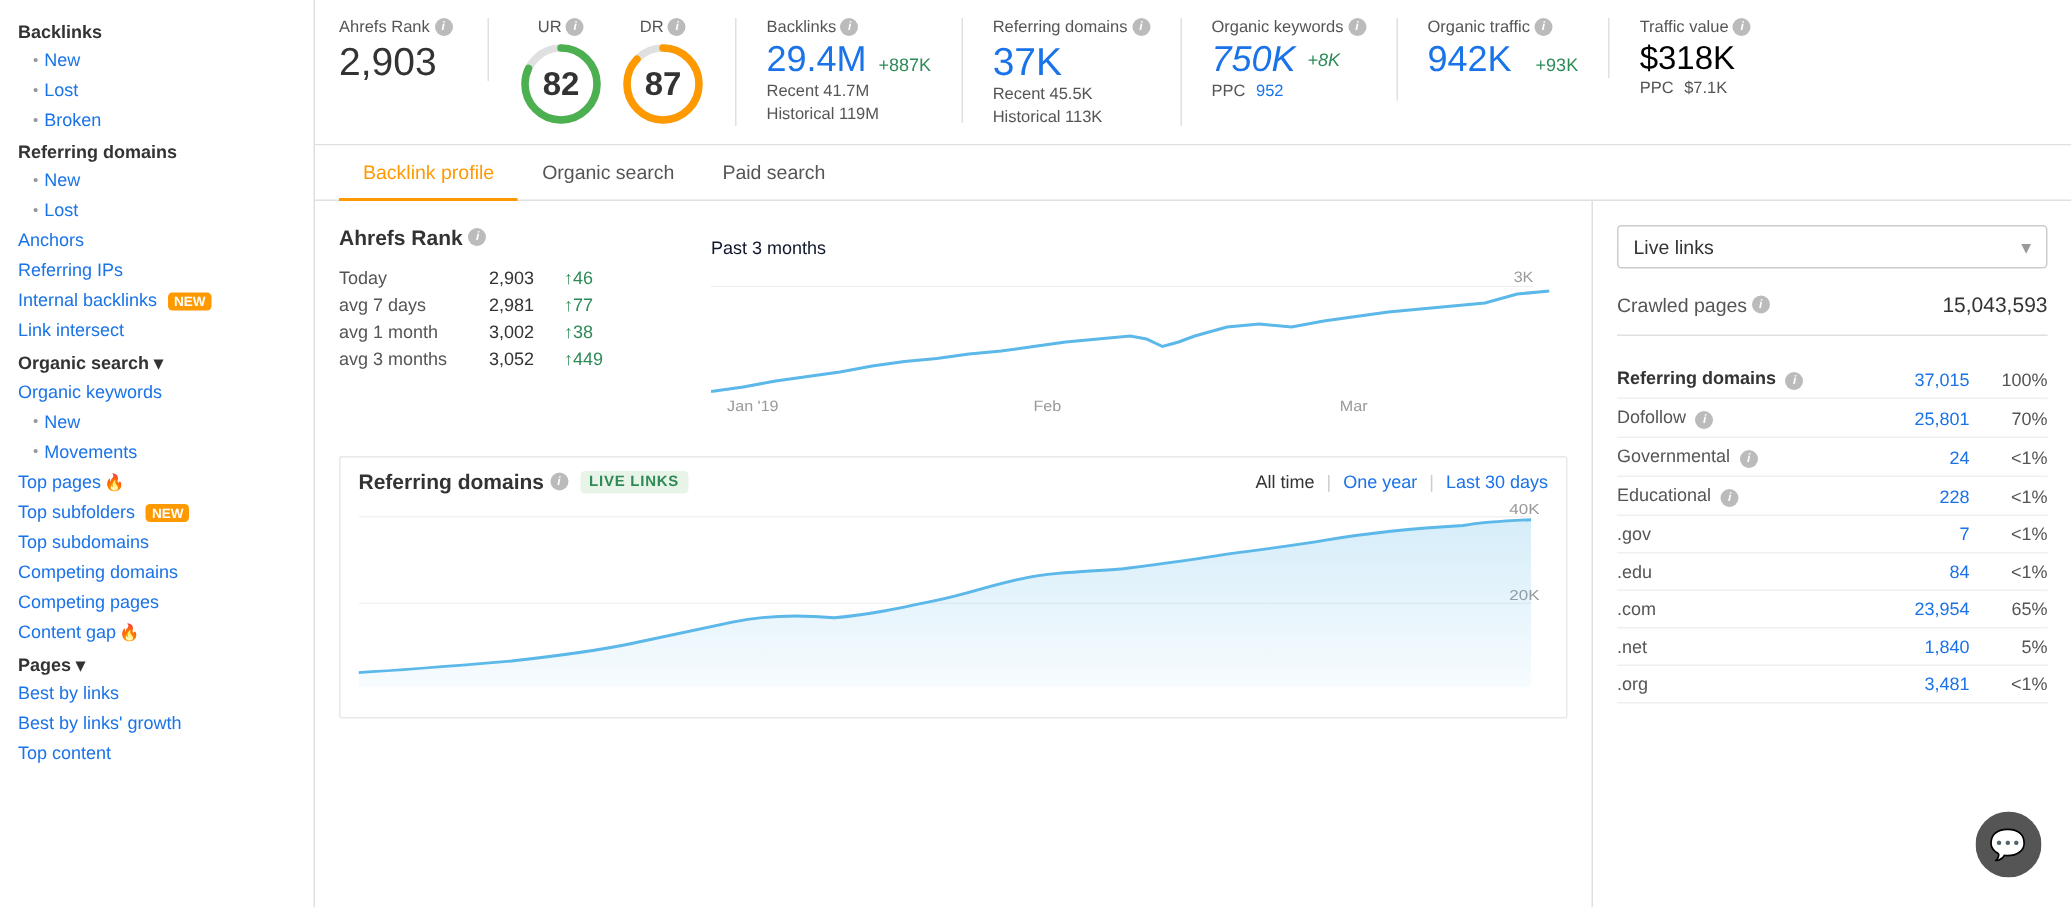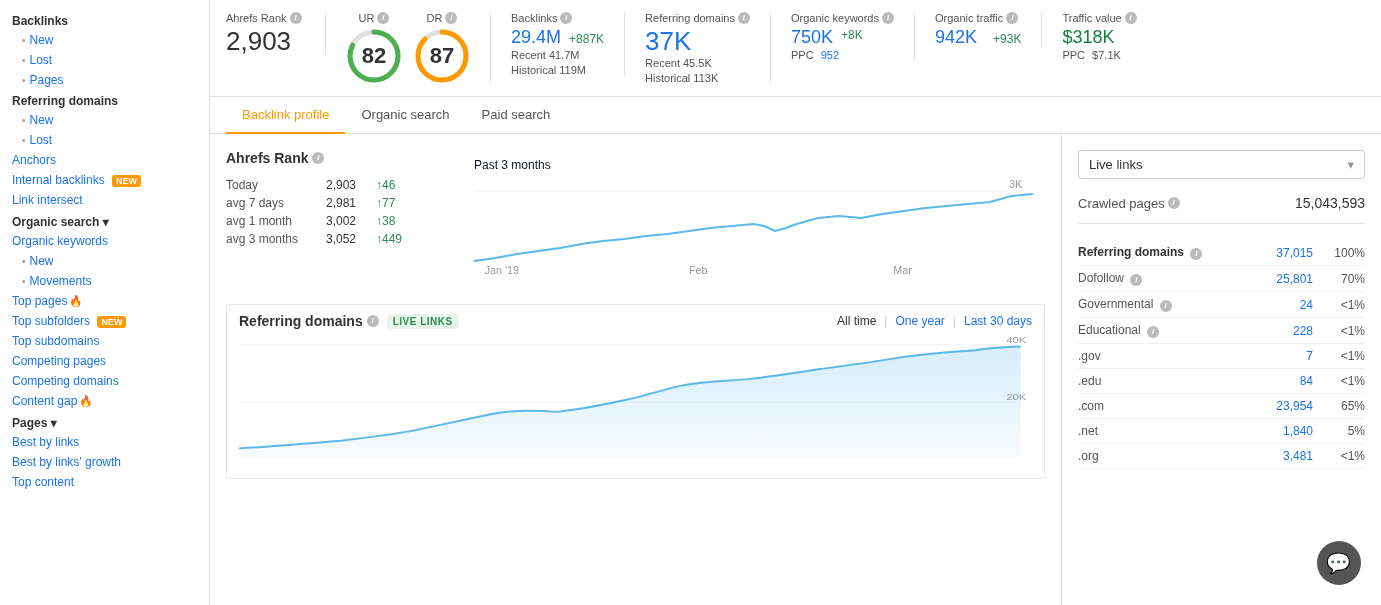--- a/index.html
+++ b/index.html
@@ -90,21 +90,21 @@
       gap: 3px;
     }
     .stat-info { color: #aaa; font-size: 10px; cursor: pointer; }
     .stat-value {
       font-size: 26px;
       font-weight: 300;
       color: #333;
       line-height: 1;
     }
     .stat-value-medium {
-      font-size: 18px;
+      font-size: 24px;
       font-weight: 300;
       color: #1a73e8;
       line-height: 1;
     }
     .stat-delta-pos { color: #2e8b57; font-size: 12px; margin-left: 4px; }
     .stat-sub { font-size: 11px; color: #555; margin-top: 3px; }
     .stat-sub-link { color: #1a73e8; }
 
     
     .gauge-group {
@@ -335,34 +335,35 @@
   <div class="sidebar-item">
     <span class="sidebar-bullet">•</span>
     <span>New</span>
   </div>
   <div class="sidebar-item">
     <span class="sidebar-bullet">•</span>
     <span>Lost</span>
   </div>
   <div class="sidebar-item">
     <span class="sidebar-bullet">•</span>
-    <span>Pages</span>
+    <span>Broken</span>
   </div>
 
   <div class="sidebar-section-label">Referring domains</div>
   <div class="sidebar-item">
     <span class="sidebar-bullet">•</span>
     <span>New</span>
   </div>
   <div class="sidebar-item">
     <span class="sidebar-bullet">•</span>
     <span>Lost</span>
   </div>
 
   <div class="sidebar-plain">Anchors</div>
+  <div class="sidebar-plain">Referring IPs</div>
   <div class="sidebar-plain">
     Internal backlinks <span class="sidebar-badge">NEW</span>
   </div>
   <div class="sidebar-plain">Link intersect</div>
 
   <div class="sidebar-subsection">Organic search ▾</div>
   <div class="sidebar-plain" style="padding-left:12px;">Organic keywords</div>
   <div class="sidebar-item">
     <span class="sidebar-bullet">•</span>
     <span>New</span>
@@ -370,22 +371,22 @@
   <div class="sidebar-item">
     <span class="sidebar-bullet">•</span>
     <span>Movements</span>
   </div>
 
   <div class="sidebar-plain sidebar-fire">Top pages</div>
   <div class="sidebar-plain">
     Top subfolders <span class="sidebar-badge">NEW</span>
   </div>
   <div class="sidebar-plain">Top subdomains</div>
+  <div class="sidebar-plain">Competing domains</div>
   <div class="sidebar-plain">Competing pages</div>
-  <div class="sidebar-plain">Competing domains</div>
   <div class="sidebar-plain sidebar-fire">Content gap</div>
 
   <div class="sidebar-subsection">Pages ▾</div>
   <div class="sidebar-plain">Best by links</div>
   <div class="sidebar-plain">Best by links' growth</div>
   <div class="sidebar-plain">Top content</div>
 </div>
 
 <div id="main">
 
@@ -449,21 +450,21 @@
       <div class="stat-value-medium" style="font-size:26px;">37K</div>
       <div class="stat-sub">Recent 45.5K</div>
       <div class="stat-sub">Historical 113K</div>
     </div>
 
     <div class="stat-group">
       <div class="stat-label">
         <span>Organic keywords</span>
         <span class="info-icon">i</span>
       </div>
-      <div style="display:flex;align-items:flex-start;gap:4px;">
+      <div style="display:flex;align-items:center;gap:4px;font-style:italic;">
         <div class="stat-value-medium">750K</div>
         <span class="stat-delta-pos">+8K</span>
       </div>
       <div class="stat-sub">
         <span>PPC</span>
         <span class="stat-sub-link" style="margin-left:4px;">952</span>
       </div>
     </div>
 
     <div class="stat-group">
@@ -475,21 +476,21 @@
         <div class="stat-value-medium">942K</div>
         <span class="stat-delta-pos">+93K</span>
       </div>
     </div>
 
     <div class="stat-group">
       <div class="stat-label">
         <span>Traffic value</span>
         <span class="info-icon">i</span>
       </div>
-      <div class="stat-value-medium" style="color:#15803d;font-size:18px;">$318K</div>
+      <div class="stat-value-medium" style="color:#000000;font-size:22px;">$318K</div>
       <div class="stat-sub">
         <span>PPC</span>
         <span style="margin-left:4px;">$7.1K</span>
       </div>
     </div>
   </div>
 
   <div id="tabs">
     <div class="tab active">Backlink profile</div>
     <div class="tab">Organic search</div>

